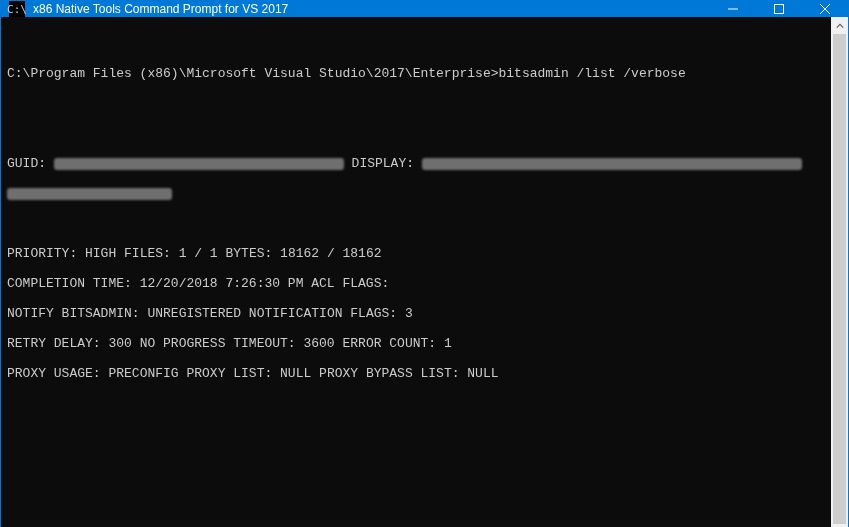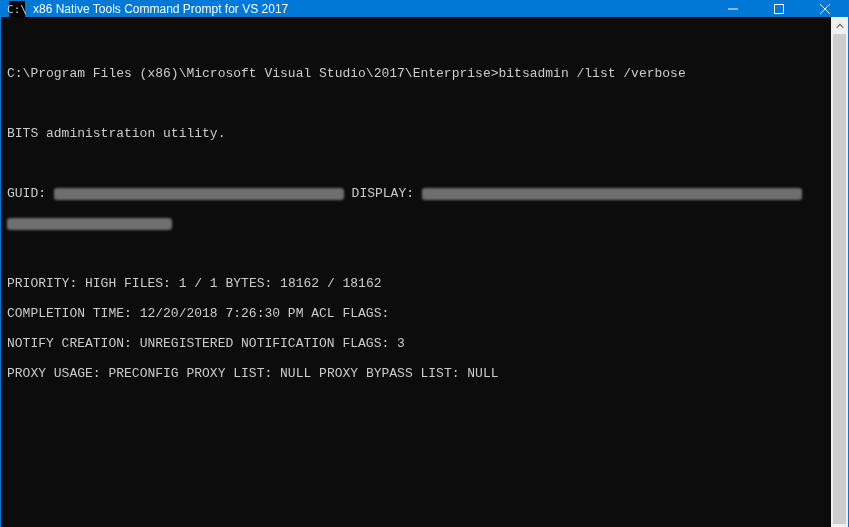--- a/index.html
+++ b/index.html
@@ -140,28 +140,28 @@
           </svg>
       </div>
     </div>
   </div>
 
   <div class="content-wrap">
     <div class="terminal">
 <span class="line"></span>
 <span class="line"><span>C:\Program Files (x86)\Microsoft Visual Studio\2017\Enterprise&gt;</span><span>bitsadmin /list /verbose</span></span>
 <span class="line"></span>
-<span class="line">BITS administration utility.</span>
 <span class="line"></span>
 <span class="line"><span>GUID: </span><span class="redact" style="width:290px"></span><span> DISPLAY: </span><span class="redact" style="width:380px"></span></span>
 <span class="line"><span class="redact" style="width:165px"></span></span>
 <span class="line"></span>
 <span class="line"><span>PRIORITY: </span><span>HIGH</span><span> FILES: </span><span>1 / 1</span><span> BYTES: </span><span>18162 / 18162</span></span>
 <span class="line"><span>COMPLETION TIME: </span><span>12/20/2018 7:26:30 PM</span><span> ACL FLAGS:</span></span>
-<span class="line"><span>NOTIFY CREATION: </span><span>UNREGISTERED</span><span> NOTIFICATION FLAGS: </span><span>3</span></span>
+<span class="line"><span>NOTIFY BITSADMIN: </span><span>UNREGISTERED</span><span> NOTIFICATION FLAGS: </span><span>3</span></span>
+<span class="line"><span>RETRY DELAY: </span><span>300</span><span> NO PROGRESS TIMEOUT: </span><span>3600</span><span> ERROR COUNT: </span><span>1</span></span>
 <span class="line"><span>PROXY USAGE: </span><span>PRECONFIG</span><span> PROXY LIST: </span><span>NULL</span><span> PROXY BYPASS LIST: </span><span>NULL</span></span>
 
 
 
 
 
 
 
 
 

